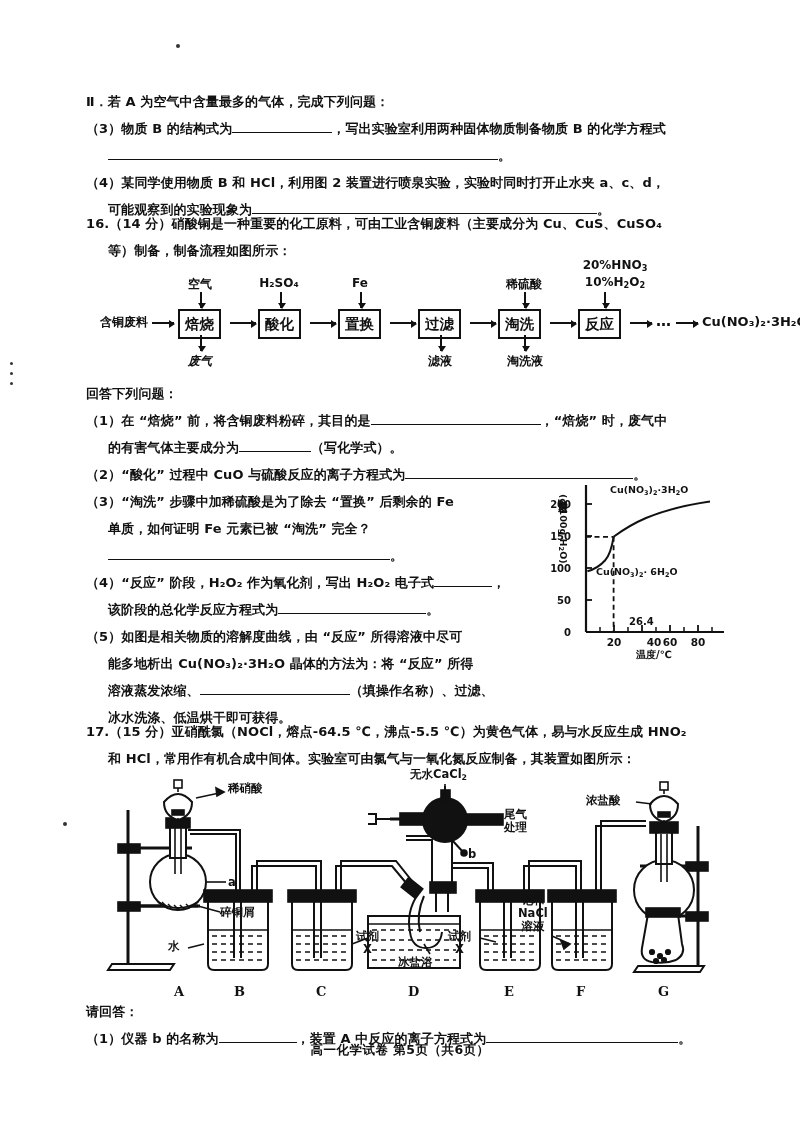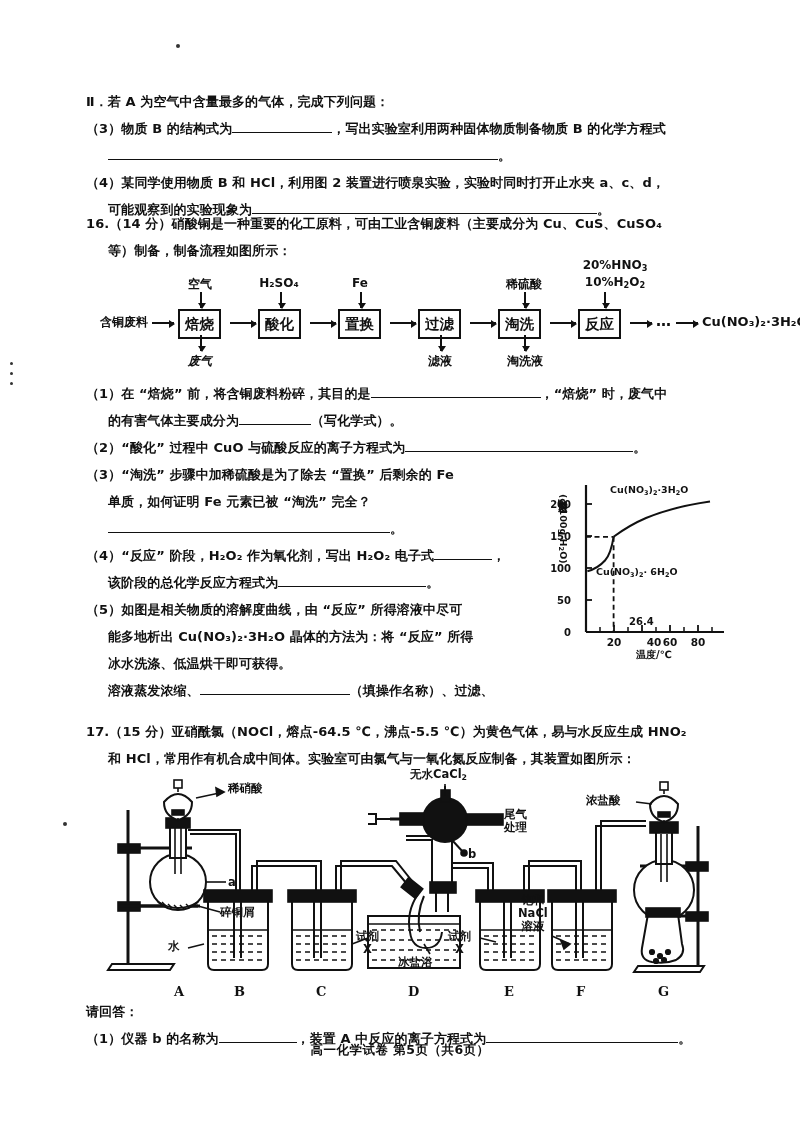--- a/index.html
+++ b/index.html
@@ -197,20 +197,21 @@
 
     <div class="farrow-v" style="left:100px;top:73px;height:16px;"></div>
     <div class="ftxt" style="left:80px;top:91px;width:40px;font-style:italic;">废气</div>
     <div class="farrow-v" style="left:340px;top:73px;height:16px;"></div>
     <div class="ftxt" style="left:320px;top:91px;width:40px;">滤液</div>
     <div class="farrow-v" style="left:424px;top:73px;height:16px;"></div>
     <div class="ftxt" style="left:396px;top:91px;width:58px;">淘洗液</div>
   </div>
 
   <div class="content" style="top:380px;">
+    <div class="ln">回答下列问题：</div>
     <div class="ln">
       <span>（1）在 “焙烧” 前，将含铜废料粉碎，其目的是</span><span class="blank" style="width:170px;"></span><span>，“焙烧” 时，废气中</span>
     </div>
     <div class="ln indent1">
       <span>的有害气体主要成分为</span><span class="blank" style="width:72px;"></span><span>（写化学式）。</span>
     </div>
     <div class="ln">
       <span>（2）“酸化” 过程中 CuO 与硫酸反应的离子方程式为</span><span class="blank" style="width:228px;"></span><span>。</span>
     </div>
     <div class="ln">（3）“淘洗” 步骤中加稀硫酸是为了除去 “置换” 后剩余的 Fe</div>
@@ -219,24 +220,24 @@
       <span class="blank" style="width:282px;"></span><span>。</span>
     </div>
     <div class="ln">
       <span>（4）“反应” 阶段，H₂O₂ 作为氧化剂，写出 H₂O₂ 电子式</span><span class="blank" style="width:58px;"></span><span>，</span>
     </div>
     <div class="ln indent1">
       <span>该阶段的总化学反应方程式为</span><span class="blank" style="width:148px;"></span><span>。</span>
     </div>
     <div class="ln">（5）如图是相关物质的溶解度曲线，由 “反应” 所得溶液中尽可</div>
     <div class="ln indent1">能多地析出 Cu(NO₃)₂·3H₂O 晶体的方法为：将 “反应” 所得</div>
-    <div class="ln indent1">冰水洗涤、低温烘干即可获得。</div>
     <div class="ln indent1">
       <span>溶液蒸发浓缩、</span><span class="blank" style="width:150px;"></span><span>（填操作名称）、过滤、</span>
     </div>
+    <div class="ln indent1">冰水洗涤、低温烘干即可获得。</div>
   </div>
 
   <div class="chart">
     <div class="ylabel">溶解度(g/100g H<sub style="font-size:0.7em;">2</sub>O)</div>
     <div class="plotwrap">
 
       <div class="ytick" style="top:150px;">0</div>
       <div class="ytick" style="top:118px;">50</div>
       <div class="ytick" style="top:86px;">100</div>
       <div class="ytick" style="top:54px;">150</div>

